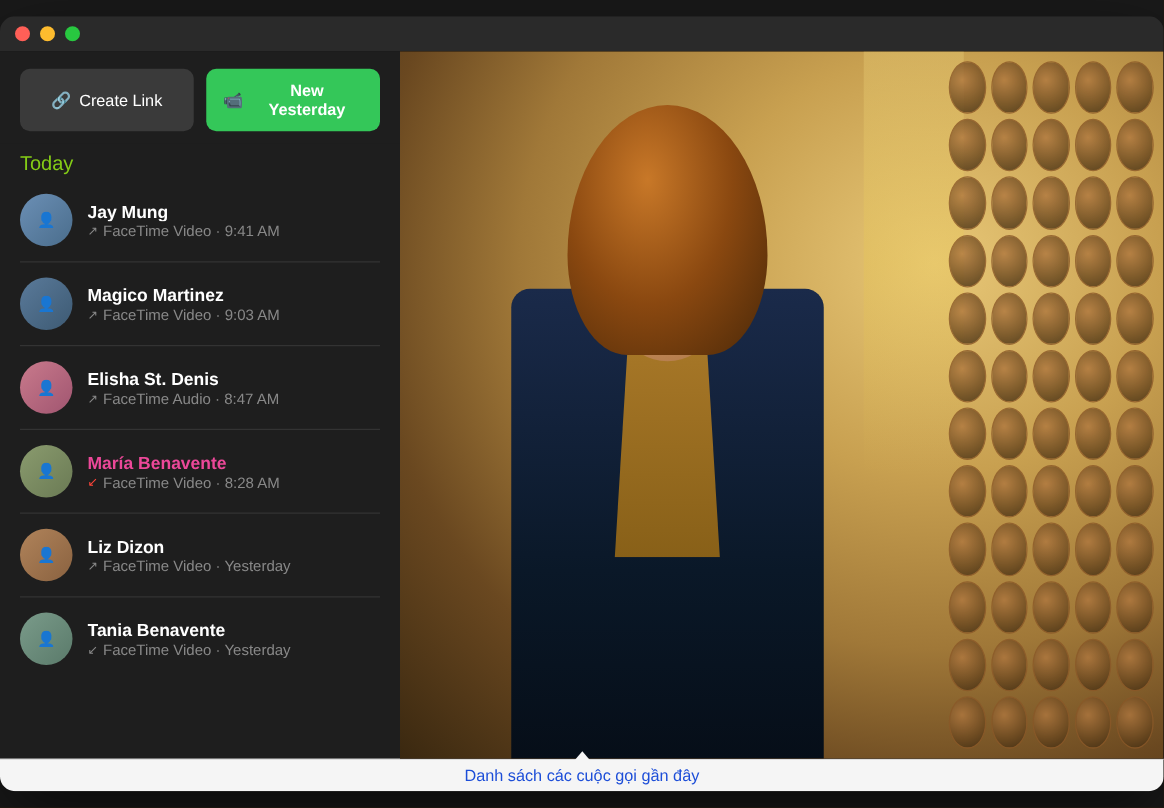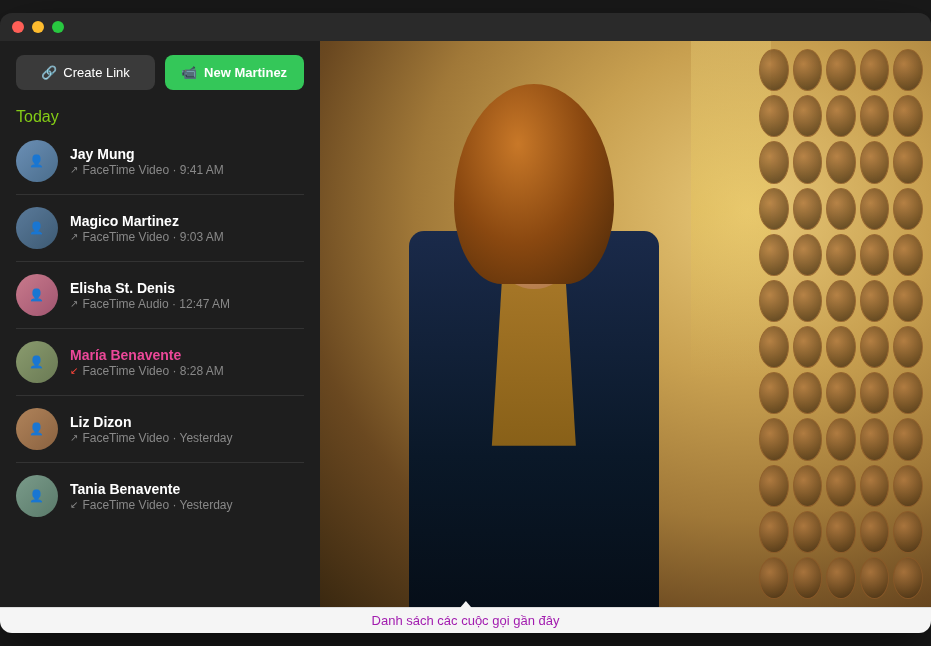--- a/index.html
+++ b/index.html
@@ -190,21 +190,21 @@
       background: #f5f5f5;
       display: flex;
       align-items: center;
       justify-content: center;
       border-top: 1px solid #ddd;
       flex-shrink: 0;
     }
 
     .caption-text {
       font-size: 13px;
-      color: #a21caf;
+      color: #1d4ed8;
     }
     .call-arrow { font-size: 10px; color: #888; }
     .call-arrow.missed { color: #ff453a; }
 
     
     .caption-container::before {
       content: '';
       position: absolute;
       width: 0;
       height: 0;
@@ -352,21 +352,21 @@
 
     <div class="sidebar">
 
       <div class="sidebar-header">
         <button class="btn-create-link">
           <span>🔗</span>
           <span>Create Link</span>
         </button>
         <button class="btn-new-facetime">
           <span>📹</span>
-          <span>New Martinez</span>
+          <span>New Yesterday</span>
         </button>
       </div>
 
       <div class="call-list">
 
         <div class="section-label">Today</div>
 
         <div class="call-item">
           <div class="avatar avatar-jay">
             <span style="font-size:12px;">👤</span>
@@ -398,21 +398,21 @@
         <div class="divider"></div>
 
         <div class="call-item">
           <div class="avatar avatar-elisha">
             <span style="font-size:12px;">👤</span>
           </div>
           <div class="call-info">
             <div class="call-name">Elisha St. Denis</div>
             <div class="call-details">
               <span class="call-arrow">↗</span>
-              <span>FaceTime Audio · 12:47 AM</span>
+              <span>FaceTime Audio · 8:47 AM</span>
             </div>
           </div>
         </div>
 
         <div class="divider"></div>
 
         <div class="call-item">
           <div class="avatar avatar-maria">
             <span style="font-size:12px;">👤</span>
           </div>

